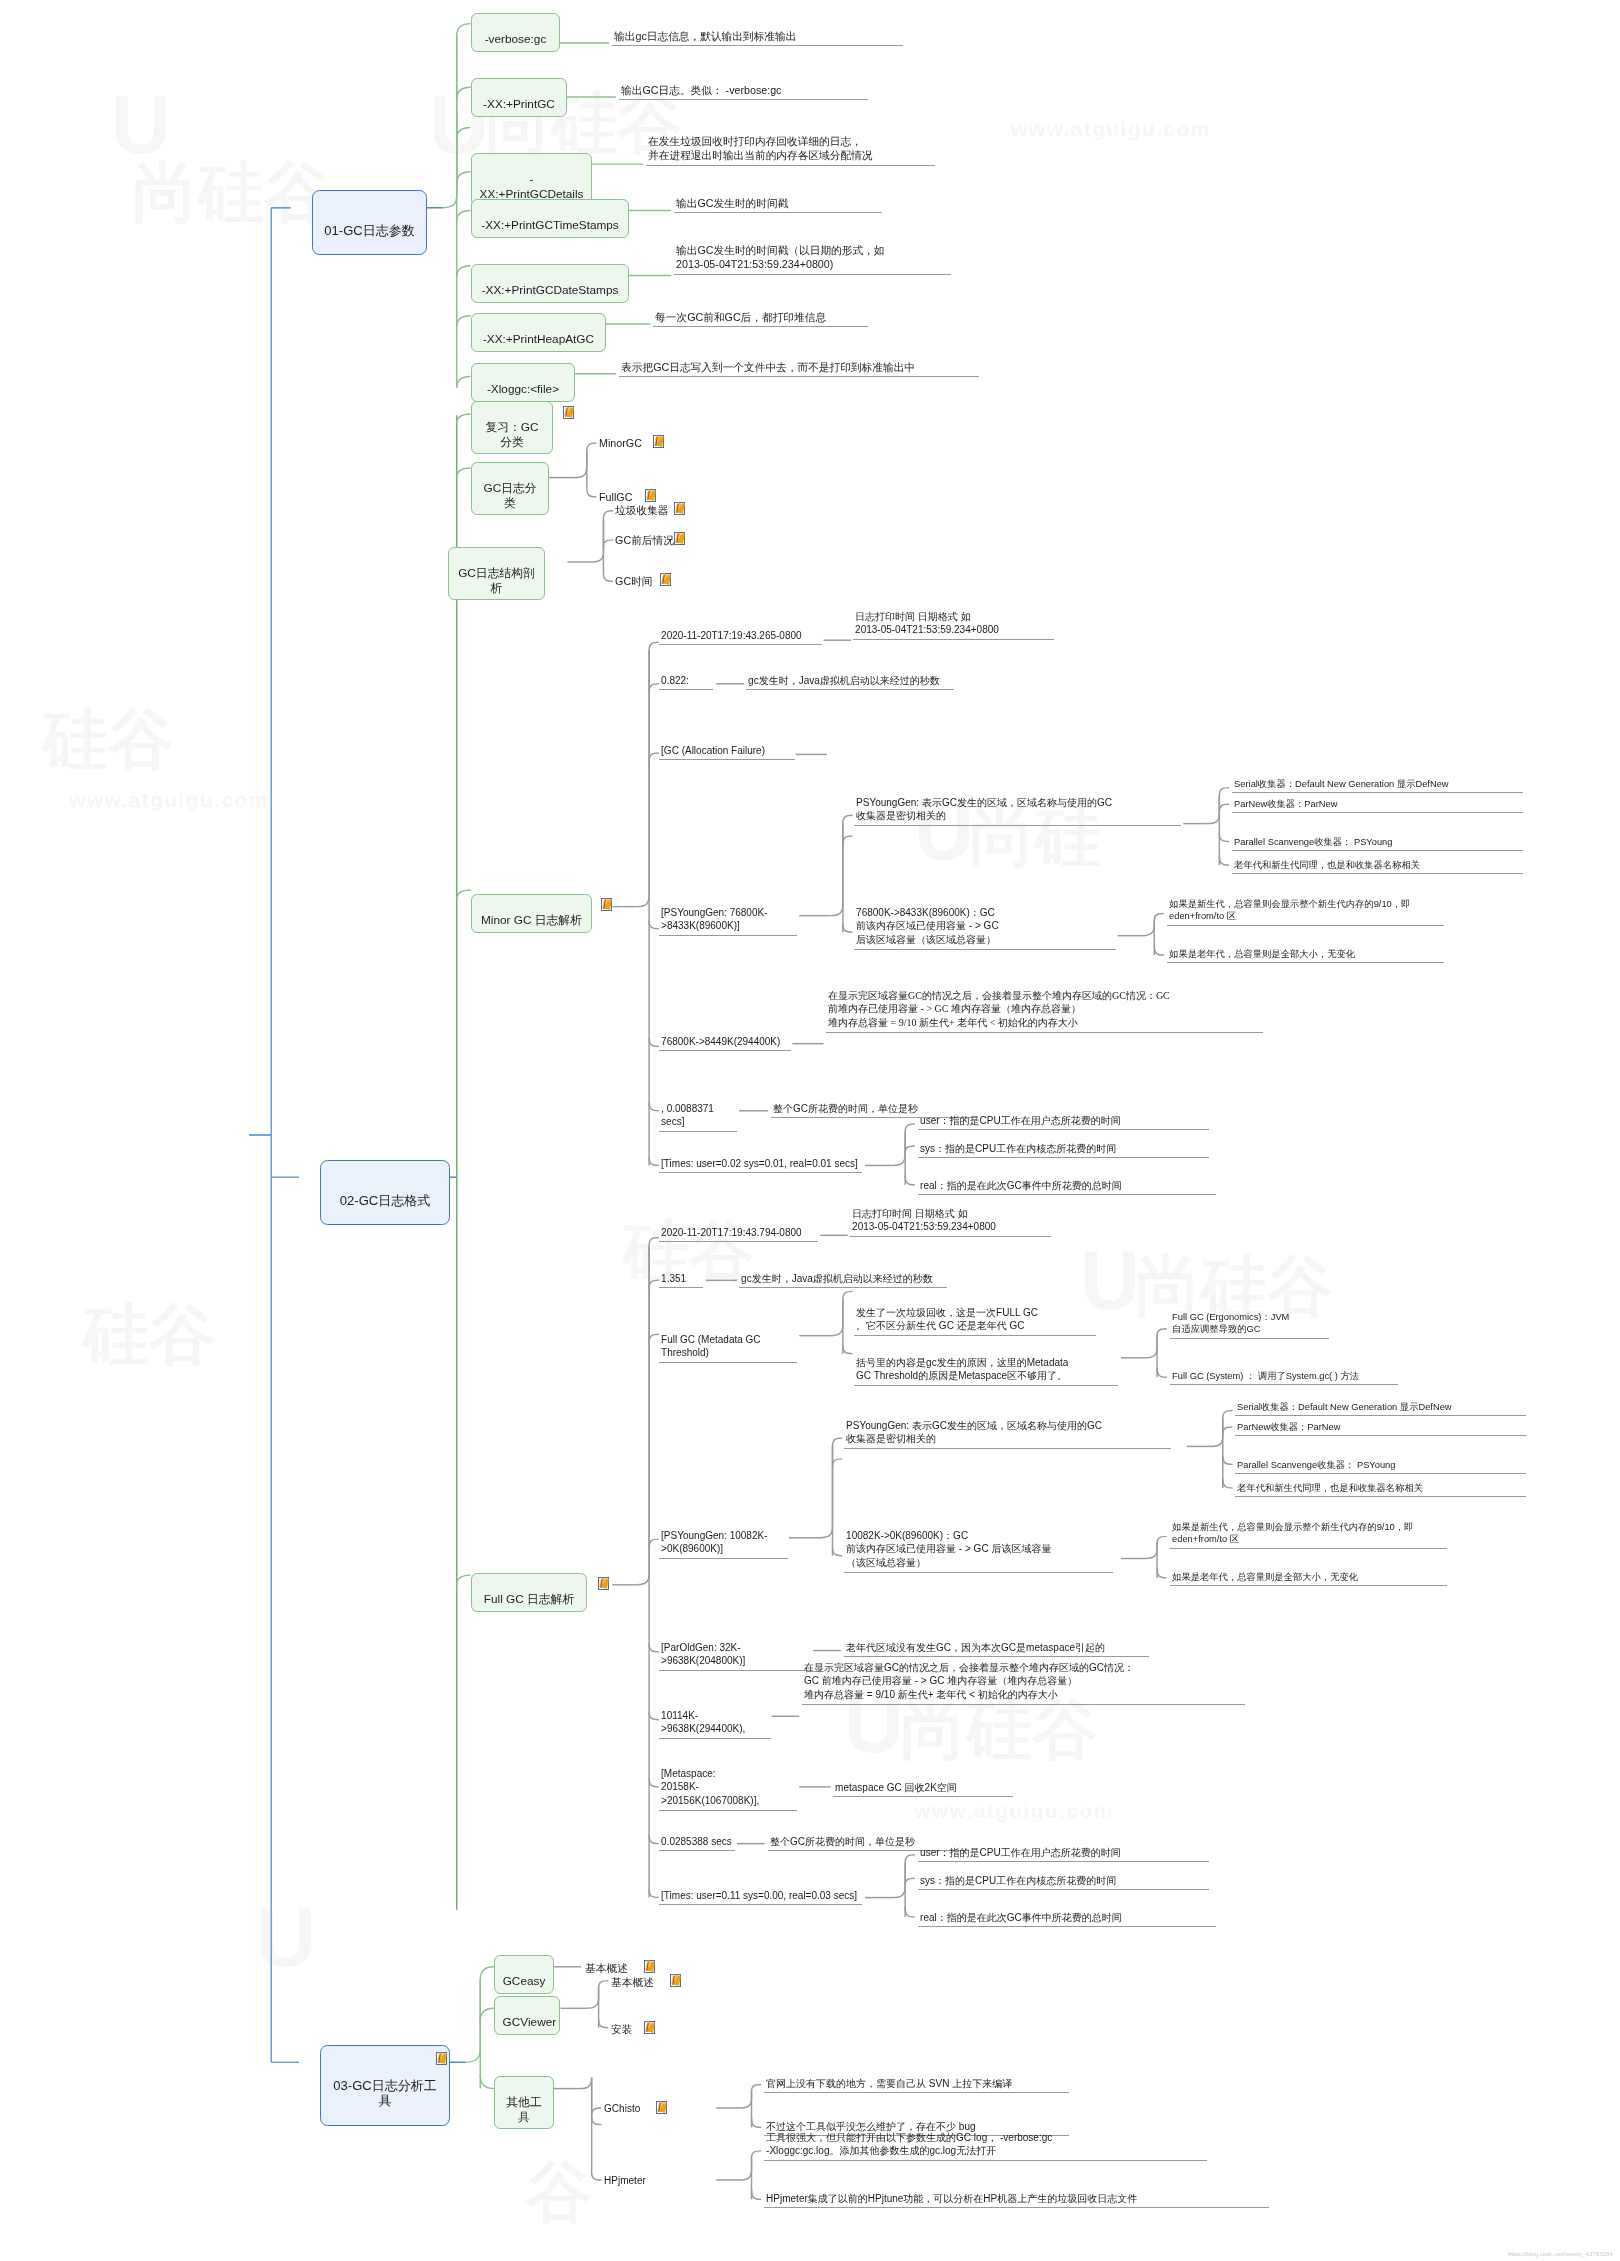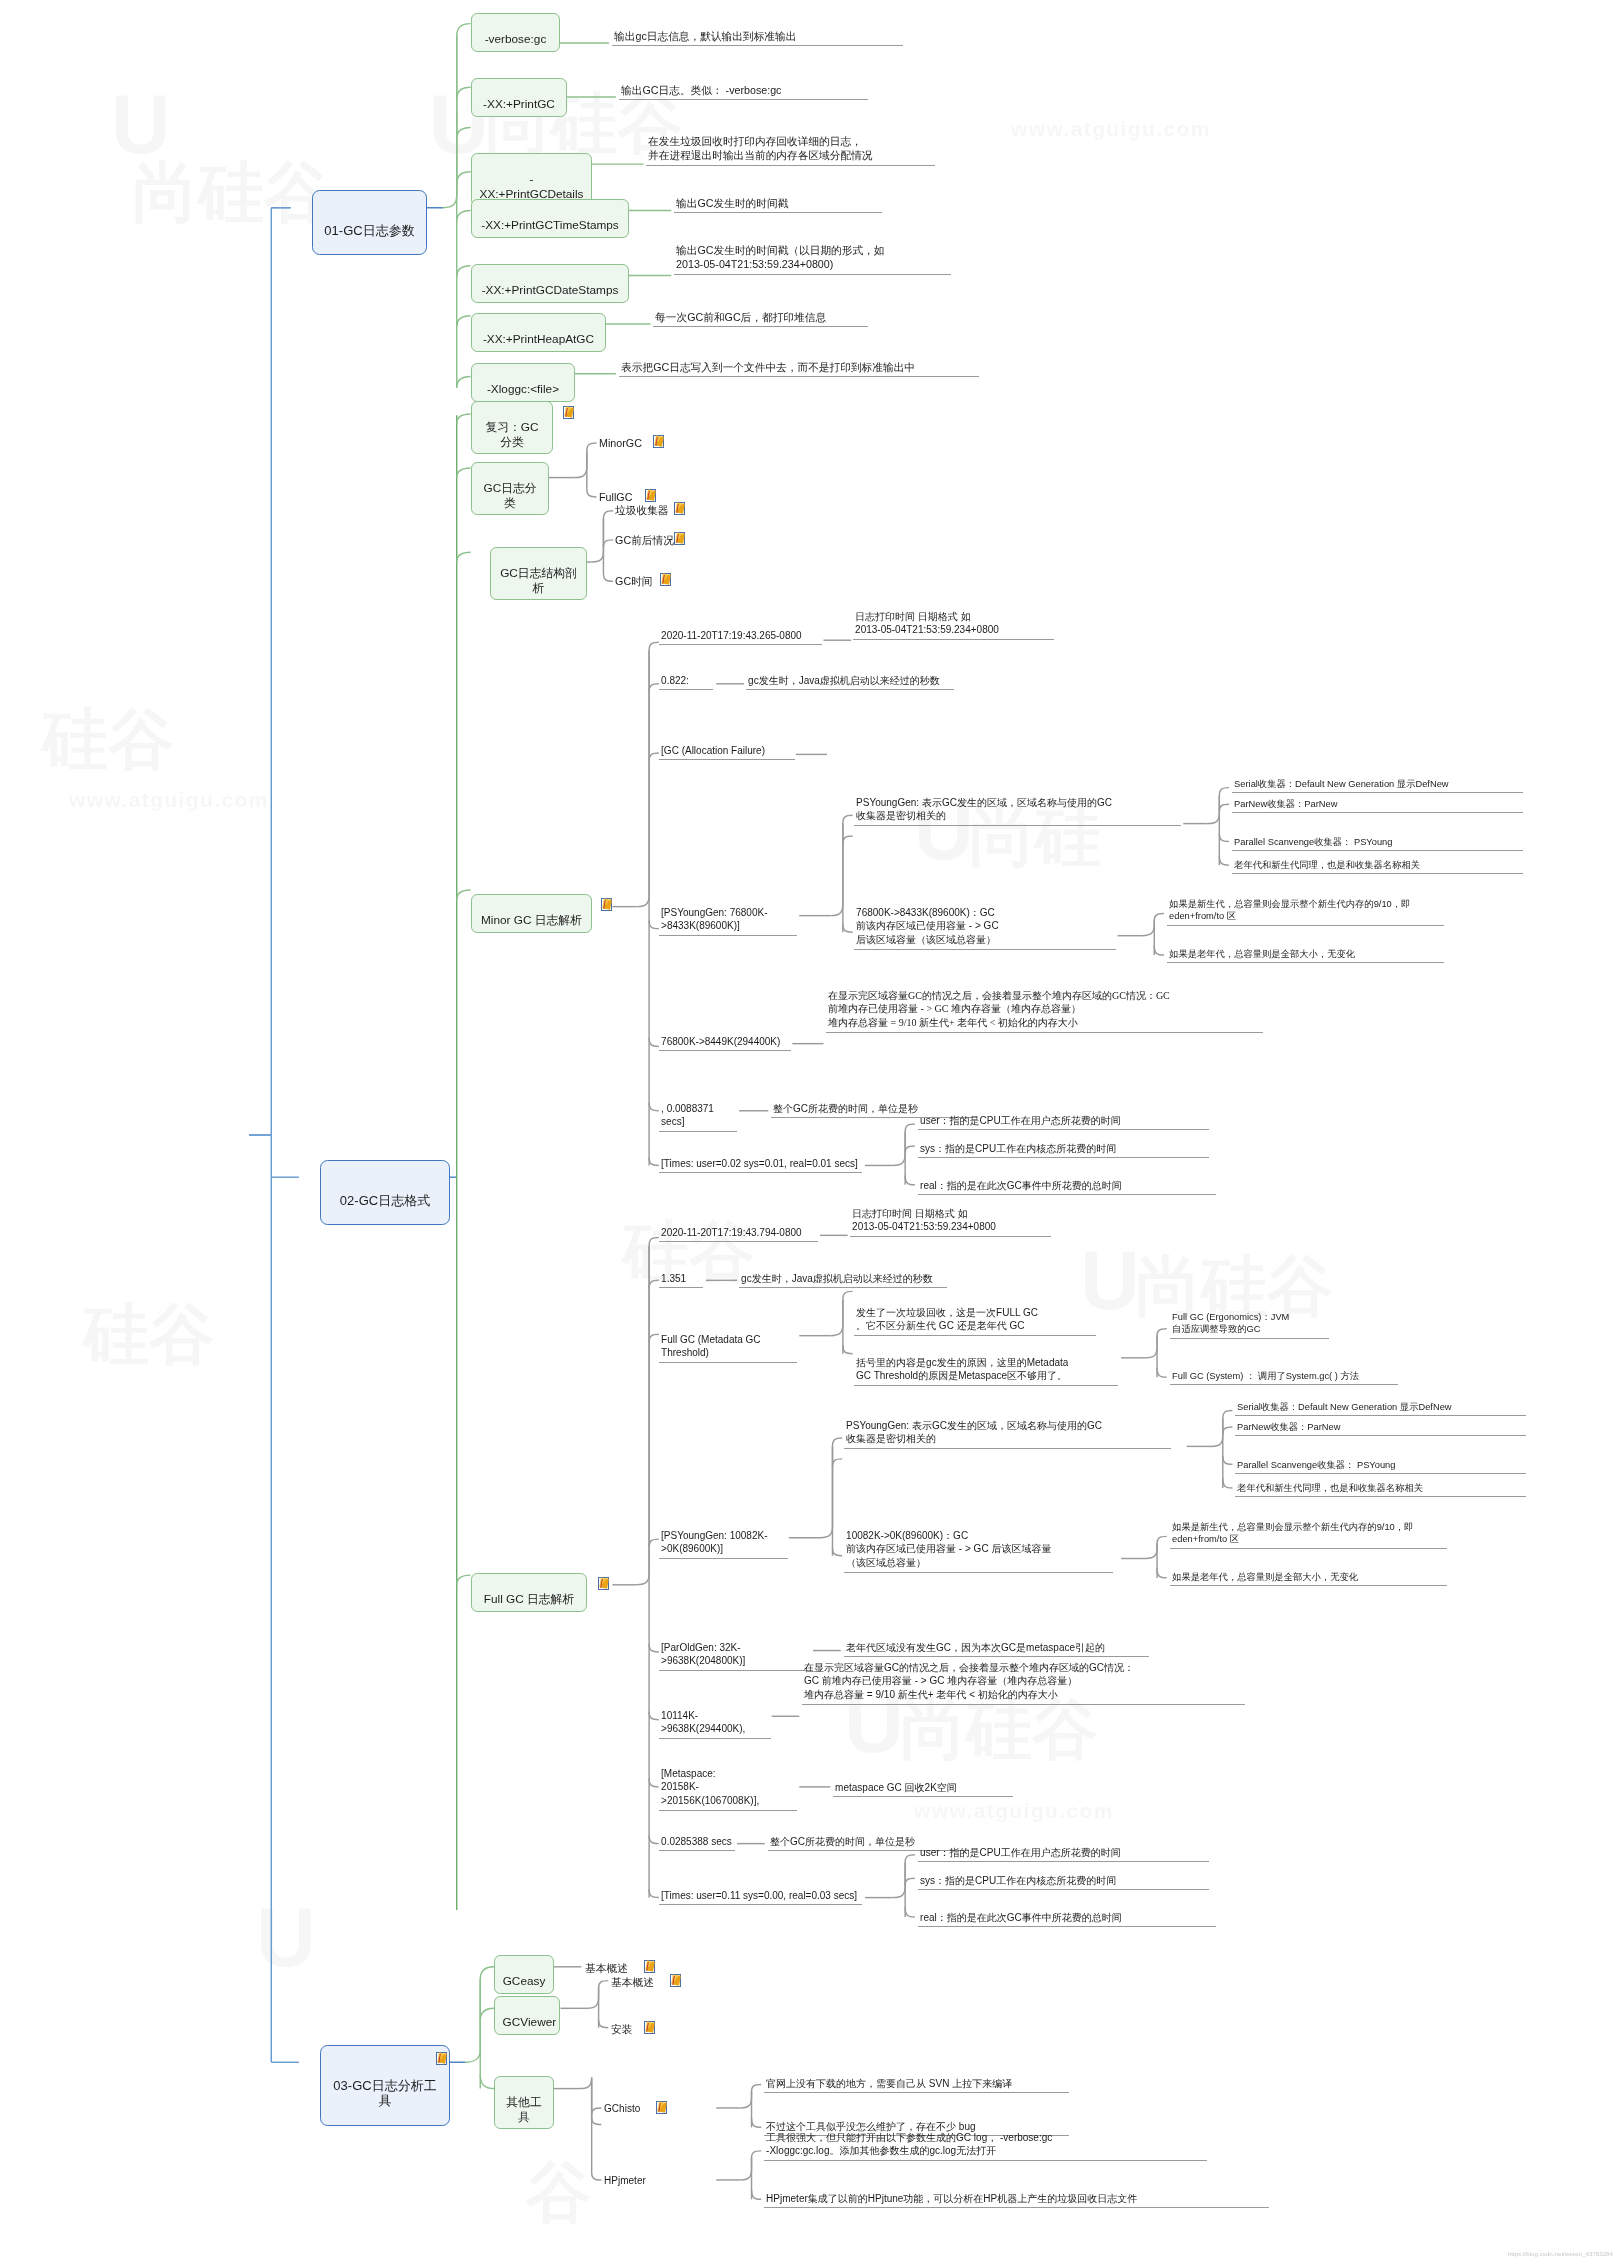--- a/index.html
+++ b/index.html
@@ -321,21 +321,21 @@
       <u></u>
       <s></s>
     </span>
   <div class="node leaf nb" style="left:597px;top:489px;">FullGC</div>
   <span class="memo" style="position:absolute;left:641px;top:489px;">
       <i></i>
       <u></u>
       <s></s>
     </span>
 
-  <div class="node lv2" style="left:490px;top:547px;width:97px;">
+  <div class="node lv2" style="left:448px;top:547px;width:97px;">
     <span>GC日志结构剖析</span></div>
   <div class="node leaf nb" style="left:613px;top:502px;">垃圾收集器</div>
   <span class="memo" style="position:absolute;left:670px;top:502px;">
       <i></i>
       <u></u>
       <s></s>
     </span>
   <div class="node leaf nb" style="left:613px;top:532px;">GC前后情况</div>
   <span class="memo" style="position:absolute;left:670px;top:532px;">
       <i></i>

